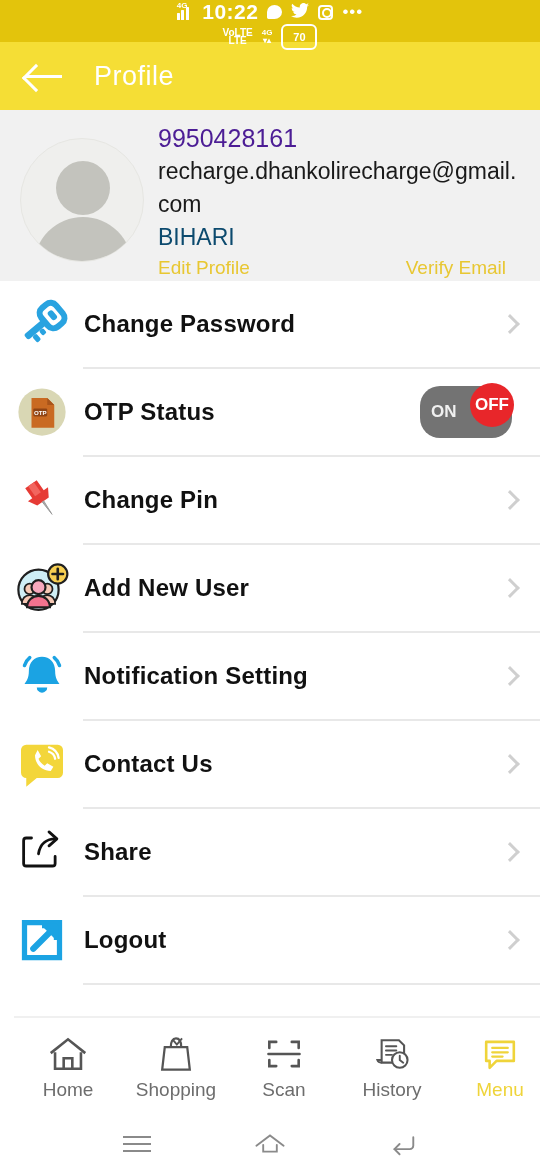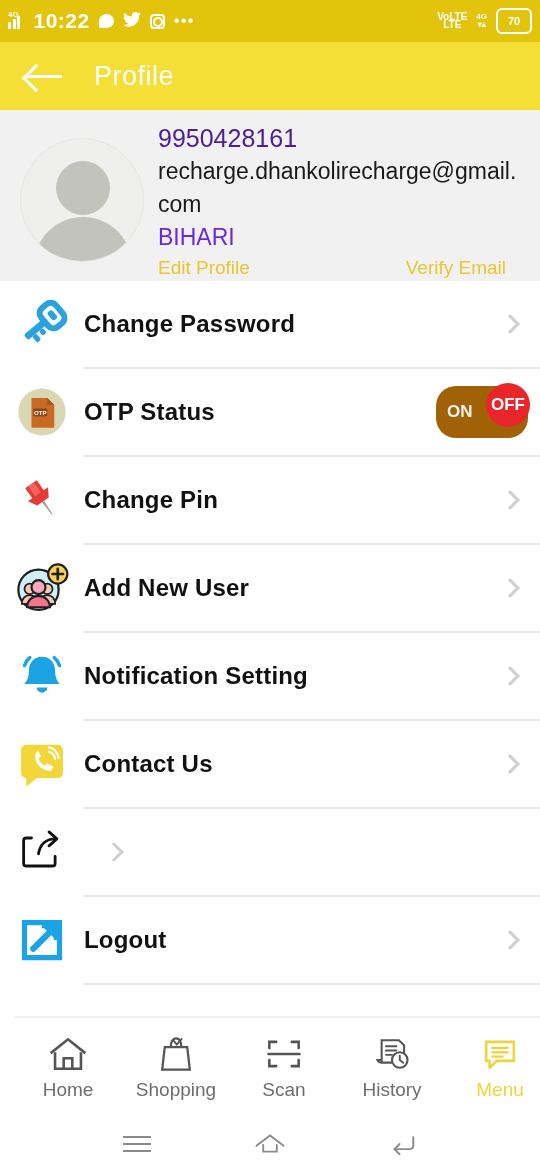--- a/index.html
+++ b/index.html
@@ -8,21 +8,21 @@
     background: #ffffff;
     font-family: "Liberation Sans", sans-serif;
     overflow: hidden;
   }
   .phone { position: relative; width: 540px; height: 1170px; background: #fff; }
 
   
   .statusbar {
     height: 42px; background: #e3c40c;
     display: flex; align-items: center; justify-content: space-between;
-    padding: 0 8px; color: #ffffff;
+    padding: 0 14px; color: #ffffff; flex-direction: column;
   }
   .sb-left, .sb-right { display: flex; align-items: center; gap: 9px; }
   .sb-clock { font-size: 21px; font-weight: bold; letter-spacing: .5px; color:#fff; }
   .sig { display:flex; align-items:flex-end; gap:1.5px; height:15px; position:relative; }
   .sig i { display:block; width:3px; background:#fff; border-radius:.5px; }
   .sig i:nth-child(1){height:4px;} .sig i:nth-child(2){height:7px;}
   .sig i:nth-child(3){height:10px;} .sig i:nth-child(4){height:13px;}
   .sig .g { position:absolute; top:-4px; left:0; font-size:8px; font-weight:bold; }
   .dotbubble { width:15px; height:14px; background:#fff; border-radius:50% 50% 50% 10%; }
   .tw { font-size:16px; line-height:1; color:#fff; }
@@ -54,37 +54,37 @@
     flex:0 0 124px; position:relative; overflow:hidden; margin-right:14px;
     border:1px solid #e6e6e2;
   }
   .avatar .head{ position:absolute; width:54px;height:54px;border-radius:50%;
     background:#c3c3bd; left:35px; top:22px;}
   .avatar .body{ position:absolute; width:98px;height:62px;border-radius:50px 50px 0 0;
     background:#c3c3bd; left:13px; top:78px;}
   .pinfo { flex:1; min-width:0; }
   .pinfo .phone-num { font-size:25px; color:#4c1d95; line-height:34px; }
   .pinfo .email { font-size:23px; color:#1a1a1a; line-height:33px; word-break:break-all; }
-  .pinfo .region { font-size:23px; color:#6d28d9; line-height:33px; }
+  .pinfo .region { font-size:23px; color:#0c4a6e; line-height:33px; }
   .plinks { display:flex; justify-content:space-between; padding-top:3px; padding-right:14px; }
   .plink { font-size:19px; color:#e8c732; cursor:pointer; }
 
   
   .menulist { background:#fff; }
   .row { display:flex; align-items:center; height:86px; position:relative; padding-left:0; }
   .row .ico { width:84px; flex:0 0 84px; display:flex; align-items:center; justify-content:center; }
   .row .lbl { flex:1; font-size:24px; color:#111; font-weight:600; letter-spacing:.2px; }
   .row .chev { width:60px; flex:0 0 60px; display:flex; align-items:center; justify-content:center; }
   .chev span { display:block; width:14px; height:14px; border-right:3px solid #cfcfcf;
     border-top:3px solid #cfcfcf; transform:rotate(45deg); }
   .sep { height:2px; background:#e8e8e8; margin-left:83px; }
 
   
-  .toggle { width:92px; height:52px; border-radius:20px; background:#a16207;
-    display:flex; align-items:center; position:relative; margin-right:12px; cursor:pointer; }
+  .toggle { width:92px; height:52px; border-radius:20px; background:#737373;
+    display:flex; align-items:center; position:relative; margin-right:28px; cursor:pointer; }
   .toggle .on { color:#f0f0f0; font-size:17px; font-weight:bold; margin-left:11px; }
   .toggle .knob { position:absolute; right:-2px; top:-3px; width:44px; height:44px; border-radius:50%;
     background:#e8262a; display:flex; align-items:center; justify-content:center;
     color:#fff; font-size:17px; font-weight:bold; }
 
   
   .ic { width:56px; height:56px; display:block; }
 
   
   .botnav { position:absolute; left:14px; bottom:52px; width:540px; height:102px;
@@ -268,20 +268,21 @@
     <div class="sep"></div>
 
     <div class="row">
       <div class="ico">
         <svg class="ic" viewBox="0 0 64 64">
           <path d="M20 16h-6a3 3 0 0 0-3 3v26a3 3 0 0 0 3 3h30a3 3 0 0 0 3-3v-8" fill="none" stroke="#111" stroke-width="3.2" stroke-linecap="round"></path>
           <path d="M28 34c2-12 10-17 19-17" fill="none" stroke="#111" stroke-width="3.2" stroke-linecap="round"></path>
           <path d="M40 9l9 8-9 8" fill="none" stroke="#111" stroke-width="3.2" stroke-linecap="round" stroke-linejoin="round"></path>
         </svg>
       </div>
+      <div class="lbl">Share</div>
       <div class="chev">
           <span></span>
         </div>
     </div>
     <div class="sep"></div>
 
     <div class="row">
       <div class="ico">
         <svg class="ic" viewBox="0 0 64 64">
           <path d="M12 12h40v40H12z" fill="none" stroke="#1ba3e3" stroke-width="6"></path>

